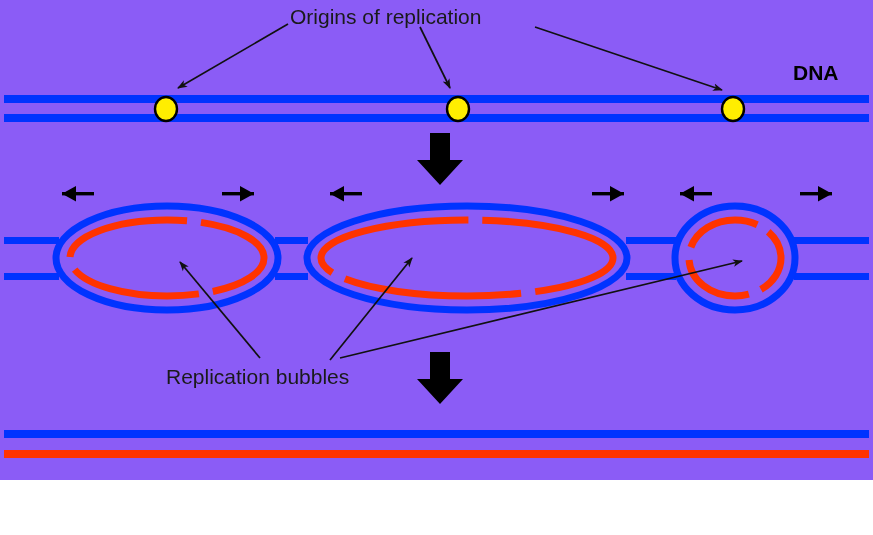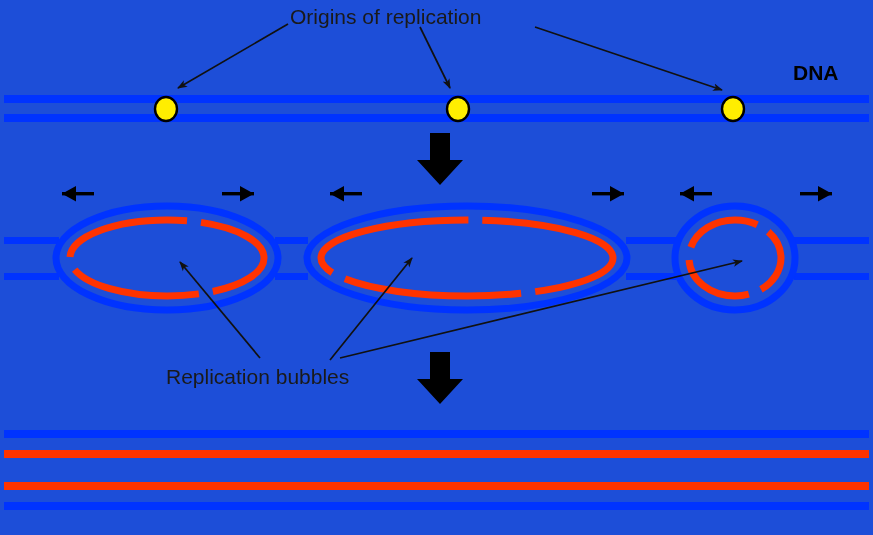--- a/index.html
+++ b/index.html
@@ -6,22 +6,22 @@
     margin: 0;
     padding: 0;
     background: #ffffff;
   }
   body {
     font-family: "Liberation Sans", sans-serif;
   }
   #stage {
     position: relative;
     width: 873px;
-    height: 535px;
-    background: #1d4ed8;
+    height: 480px;
+    background: #8b5cf6;
     overflow: hidden;
   }
   #stage svg {
     position: absolute;
     top: 0;
     left: 0;
   }
   .lbl {
     font-family: "Liberation Sans", sans-serif;
     font-size: 21px;

